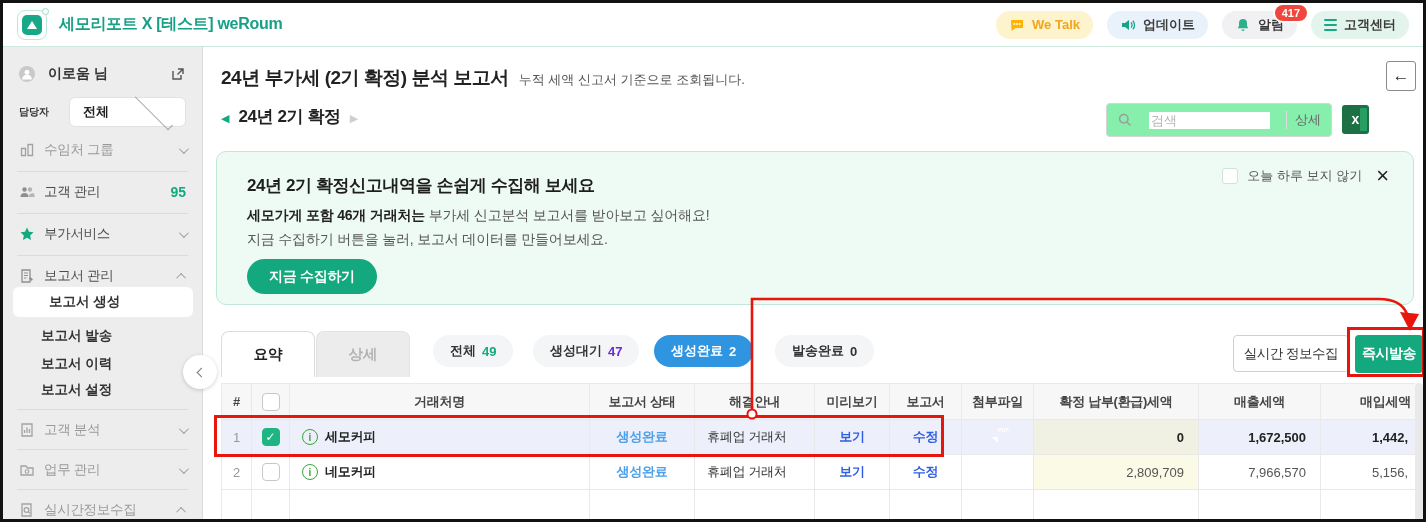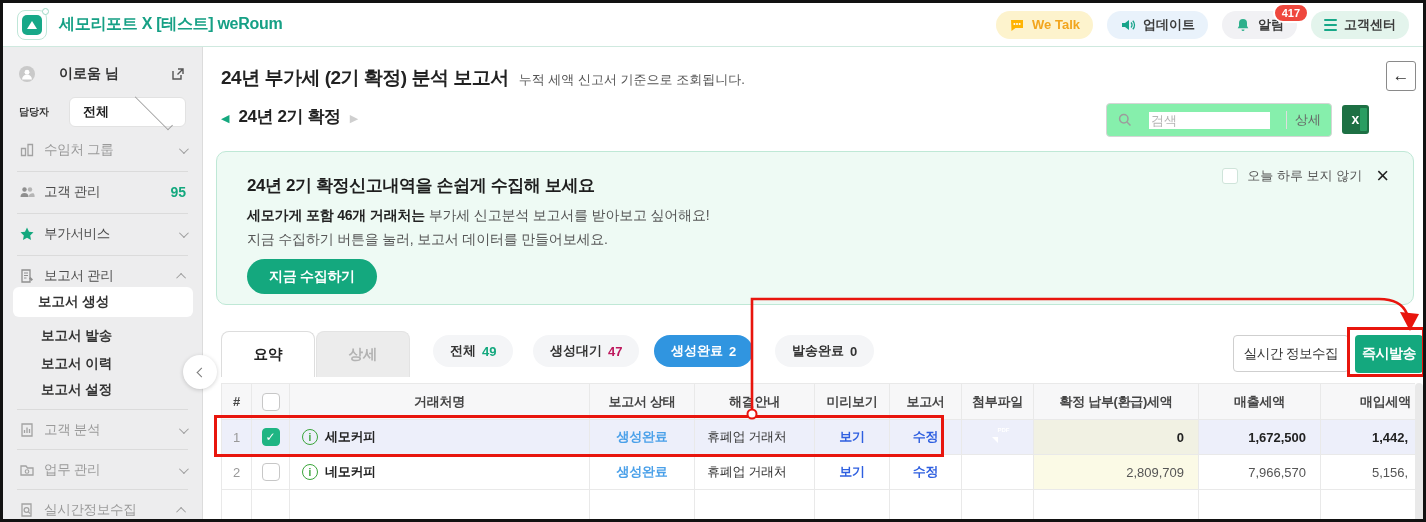--- a/index.html
+++ b/index.html
@@ -20,36 +20,36 @@
   .pill-update{background:#e9f2fb;}
   .pill-alerts{background:#f1f1f4;}
   .pill-support{background:#e3f4ec;}
   .badge{position:absolute;top:-8px;right:-12px;background:#ef473d;color:#fff;font-size:11px;font-weight:bold;padding:2px 7px;border-radius:10px;border:2px solid #fff;}
   .hamb{display:flex;flex-direction:column;gap:3px;}
   .hamb i{display:block;width:13px;height:2px;background:#17a888;border-radius:1px;}
 
   
   .sidebar{position:absolute;left:0;top:44px;width:200px;bottom:0;background:#ededee;border-right:1px solid #dcdcdc;z-index:2;}
   .srow{position:absolute;left:0;width:100%;display:flex;align-items:center;padding:0 16px;}
-  .user-row{top:12px;height:30px;gap:24px;}
+  .user-row{top:12px;height:30px;gap:13px;}
   .user-name{font-size:14px;font-weight:bold;color:#333;flex:1;}
   .mgr-row{top:50px;height:30px;}
   .mgr-label{font-size:10px;font-weight:bold;color:#333;width:50px;}
   .mgr-select{flex:1;height:30px;background:#fff;border:1px solid #e2e2e2;border-radius:6px;display:flex;align-items:center;padding:0 10px 0 13px;cursor:pointer;}
   .mgr-select span{flex:1;font-size:13px;font-weight:bold;color:#222;}
   .chev{width:7px;height:7px;border-right:1.6px solid #9d9d9d;border-bottom:1.6px solid #9d9d9d;display:inline-block;}
   .chev.down{transform:rotate(45deg) translateY(-2px);}
   .chev.up{transform:rotate(-135deg) translateY(-2px);}
   .mitem{height:26px;gap:9px;cursor:pointer;}
   .mitem .lbl{flex:1;font-size:13.5px;color:#4c4c4c;letter-spacing:-0.3px;}
   .mitem.muted .lbl{color:#9a9a9a;}
   .mitem .cnt{font-size:14px;font-weight:bold;color:#14a87e;}
   .divider{position:absolute;left:14px;right:14px;height:1px;background:#dbdbdb;}
   .sub{height:26px;padding-left:38px;font-size:13.5px;font-weight:600;color:#333;cursor:pointer;}
-  .sub.active{left:10px;width:180px;background:#fff;border-radius:6px;height:30px;padding-left:25px;font-weight:bold;}
+  .sub.active{left:10px;width:180px;background:#fff;border-radius:6px;height:30px;padding-left:36px;font-weight:bold;}
   .collapse-btn{position:absolute;left:180px;top:352px;width:34px;height:34px;background:#fff;border-radius:50%;box-shadow:0 1px 4px rgba(0,0,0,.18);z-index:6;display:flex;align-items:center;justify-content:center;cursor:pointer;}
   .collapse-btn .chev{transform:rotate(135deg);margin-left:3px;border-color:#7a7a7a;}
 
   
   .main{position:absolute;left:200px;top:44px;right:0;bottom:0;background:#fff;}
   .pgtitle-row{position:absolute;left:18px;top:18px;display:flex;align-items:baseline;gap:10px;}
   .pgtitle{font-size:19px;font-weight:bold;color:#222;letter-spacing:-0.5px;}
   .pgsub{font-size:13px;color:#555;}
   .backbtn{position:absolute;left:1183px;top:14px;width:30px;height:30px;border:1.5px solid #8a8a8a;border-radius:3px;background:#fff;cursor:pointer;display:flex;align-items:center;justify-content:center;}
   .backbtn::after{content:"\2190";font-size:17px;color:#333;}
@@ -77,21 +77,21 @@
   .dismiss-lbl{font-size:13px;color:#555;}
   .close-x{margin-left:5px;cursor:pointer;line-height:1;}
   .close-x::after{content:"\00D7";font-size:22px;color:#222;}
 
   
   .tab{position:absolute;top:284px;width:94px;height:46px;border-radius:8px 8px 0 0;text-align:center;line-height:44px;font-size:14.5px;font-weight:bold;cursor:pointer;}
   .tab-summary{left:18px;background:#fff;border:1px solid #ddd;border-bottom:none;color:#222;z-index:2;}
   .tab-detail{left:113px;background:#ececec;border:1px solid #e3e3e3;border-bottom:none;color:#b3b3b3;}
   .fpill{position:absolute;top:288px;height:32px;border-radius:16px;background:#f4f5f7;display:flex;align-items:center;gap:6px;padding:0 17px;font-size:13px;font-weight:bold;color:#333;cursor:pointer;}
   .fpill .c-teal{color:#14a87e;}
-  .fpill .c-red{color:#be185d;}
+  .fpill .c-red{color:#6d28d9;}
   .fpill.active{background:#3095e0;color:#fff;}
   .fpill.active span{color:#fff;}
   .act-realtime{position:absolute;left:1030px;top:288px;width:116px;height:37px;background:#fff;border:1px solid #cfcfcf;border-radius:4px;font-size:13.5px;color:#333;cursor:pointer;font-family:inherit;letter-spacing:-0.5px;}
   .act-send{position:absolute;left:1152px;top:288px;width:68px;height:38px;background:#14a87e;border:none;border-radius:4px;font-size:14px;font-weight:bold;color:#fff;cursor:pointer;font-family:inherit;letter-spacing:-0.5px;}
 
   
   .table-wrap{position:absolute;left:18px;top:336px;width:1194px;height:139px;overflow:hidden;}
   table{border-collapse:collapse;table-layout:fixed;width:1229px;}
   th,td{border:1px solid #e9e9e9;font-size:13px;padding:0;overflow:hidden;white-space:nowrap;}
   thead th{height:36px;background:#f7f7f8;color:#454545;font-weight:bold;letter-spacing:-0.3px;}

